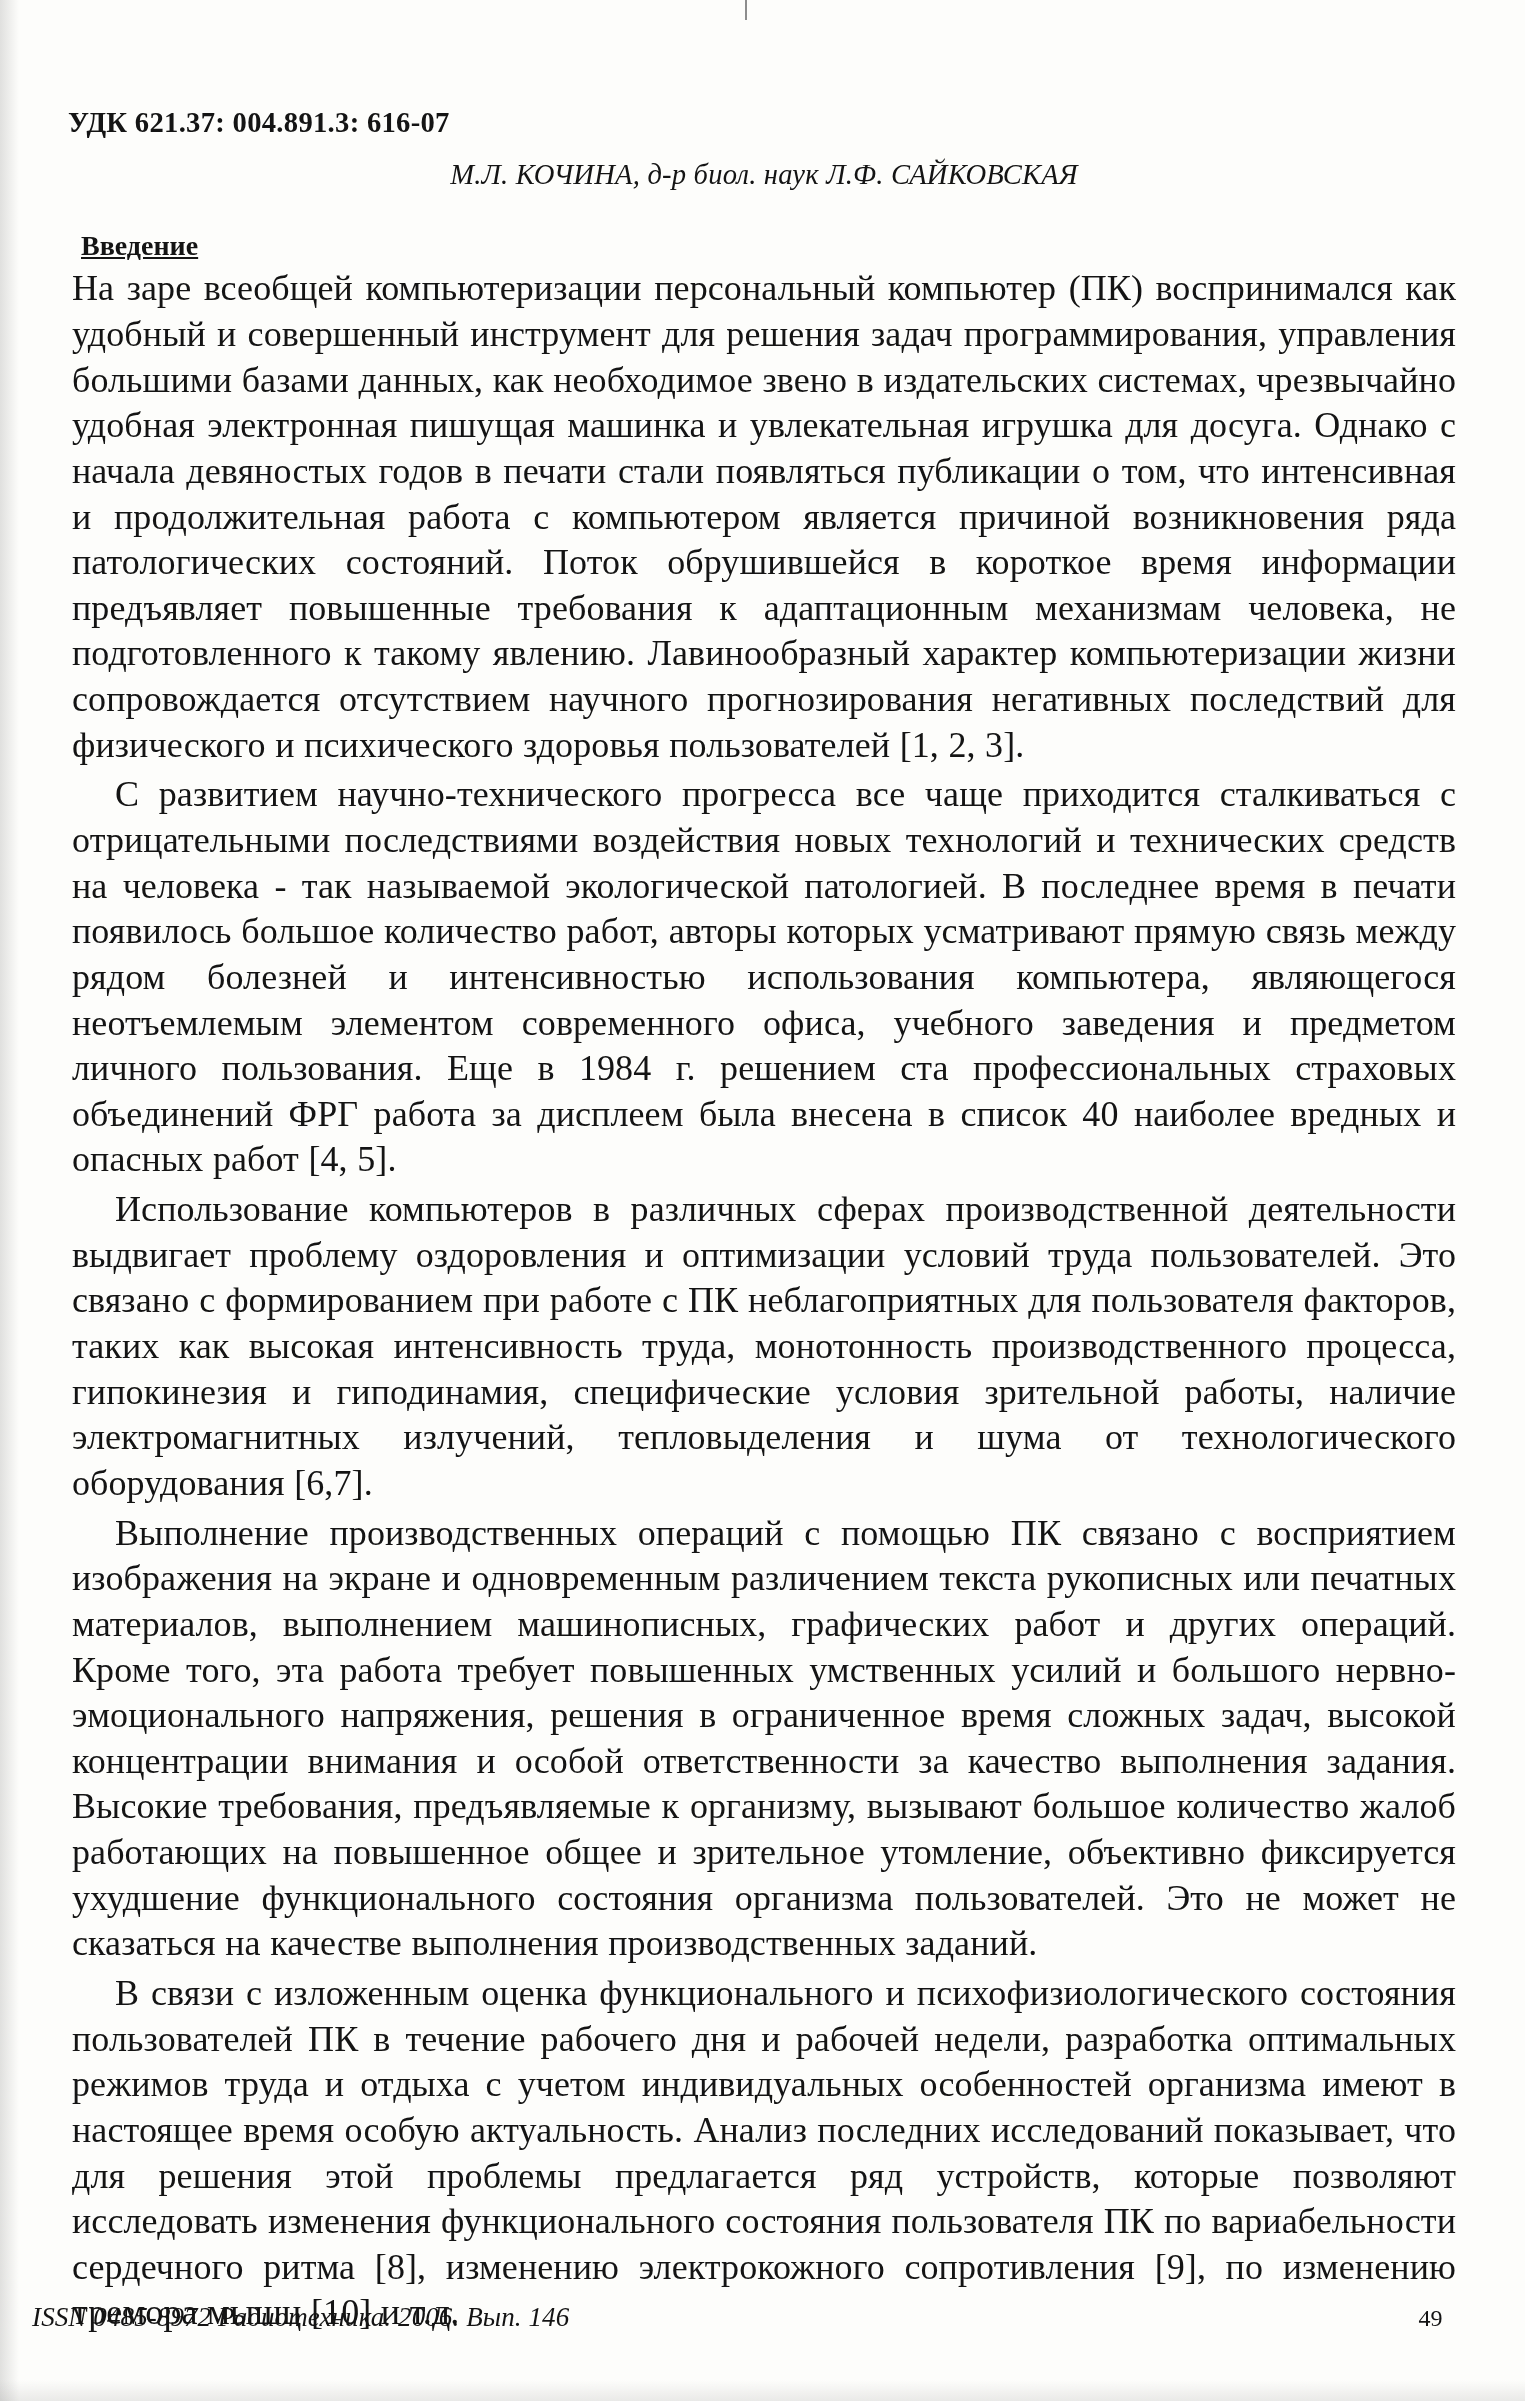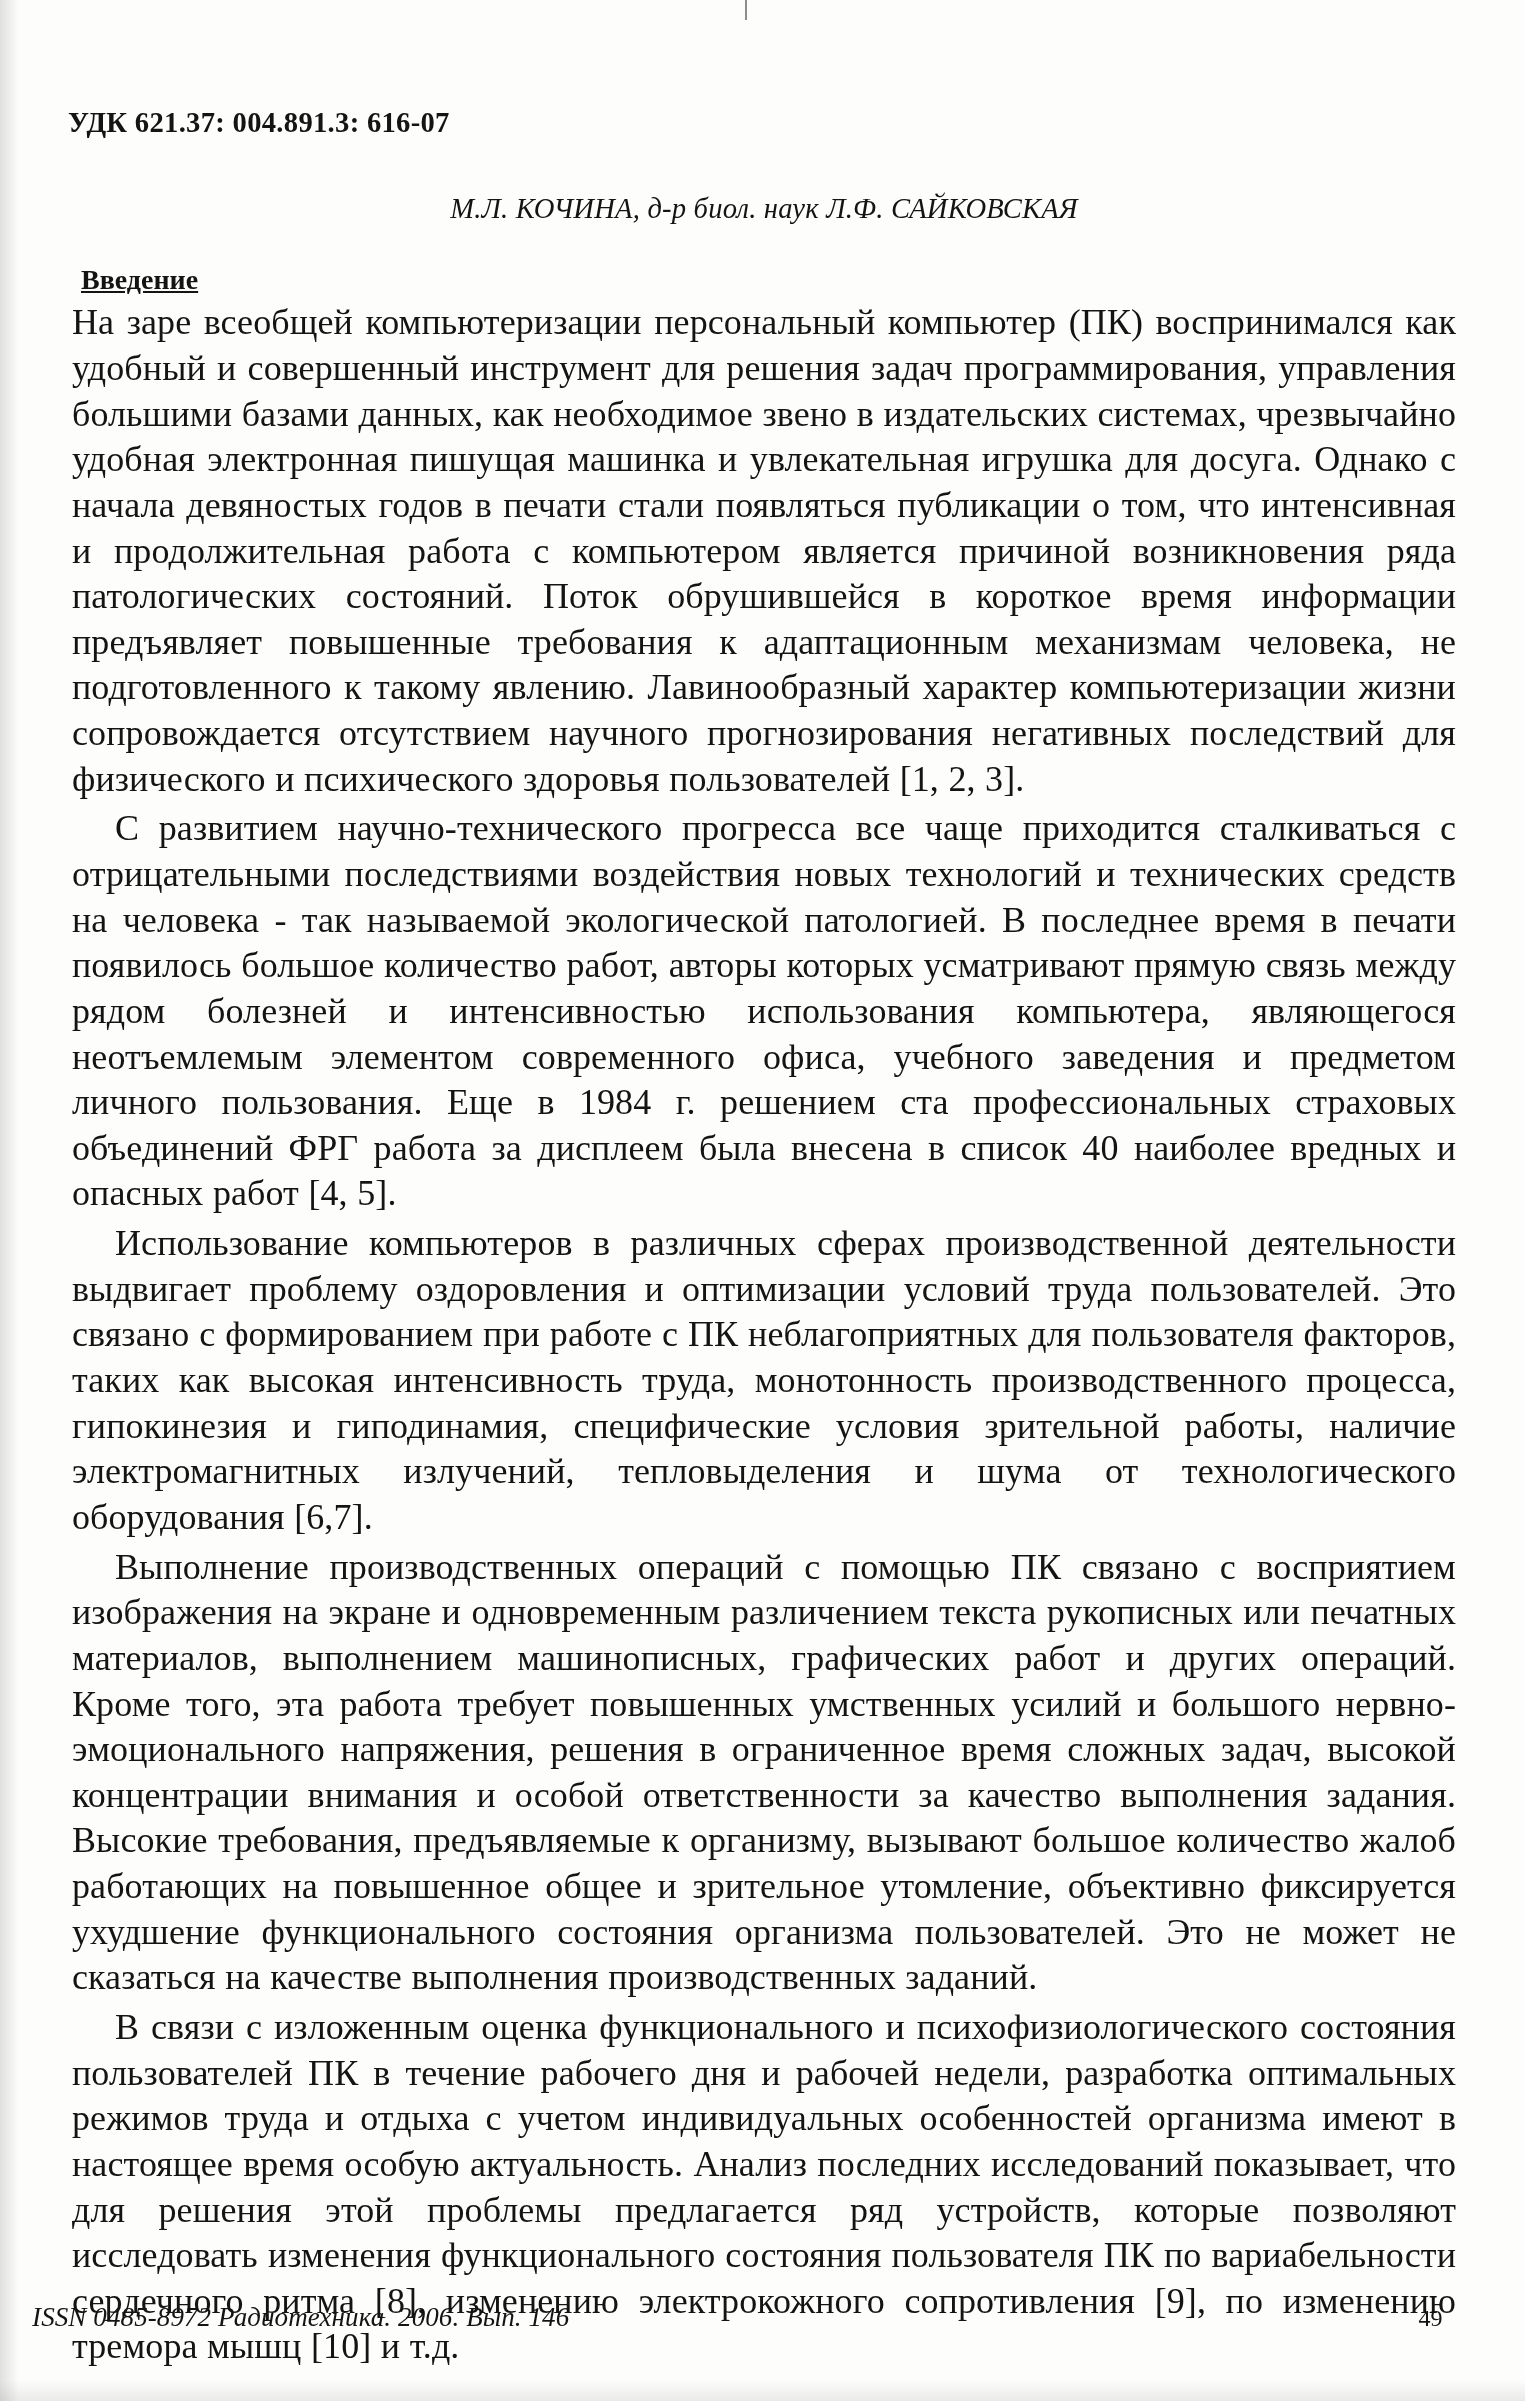--- a/index.html
+++ b/index.html
@@ -26,21 +26,21 @@
   .content {
     position: absolute;
     left: 68px;
     top: 107px;
     width: 1392px;
   }
   .udk {
     font-size: 28.6px;
     font-weight: bold;
     letter-spacing: 0.3px;
-    margin: 0 0 54px 0;
+    margin: 0 0 20px 0;
   }
   .authors {
     text-align: center;
     font-style: italic;
     font-size: 28.6px;
     margin: 0 0 39px 0;
     letter-spacing: 0.2px;
   }
   .title {
     text-align: center;

